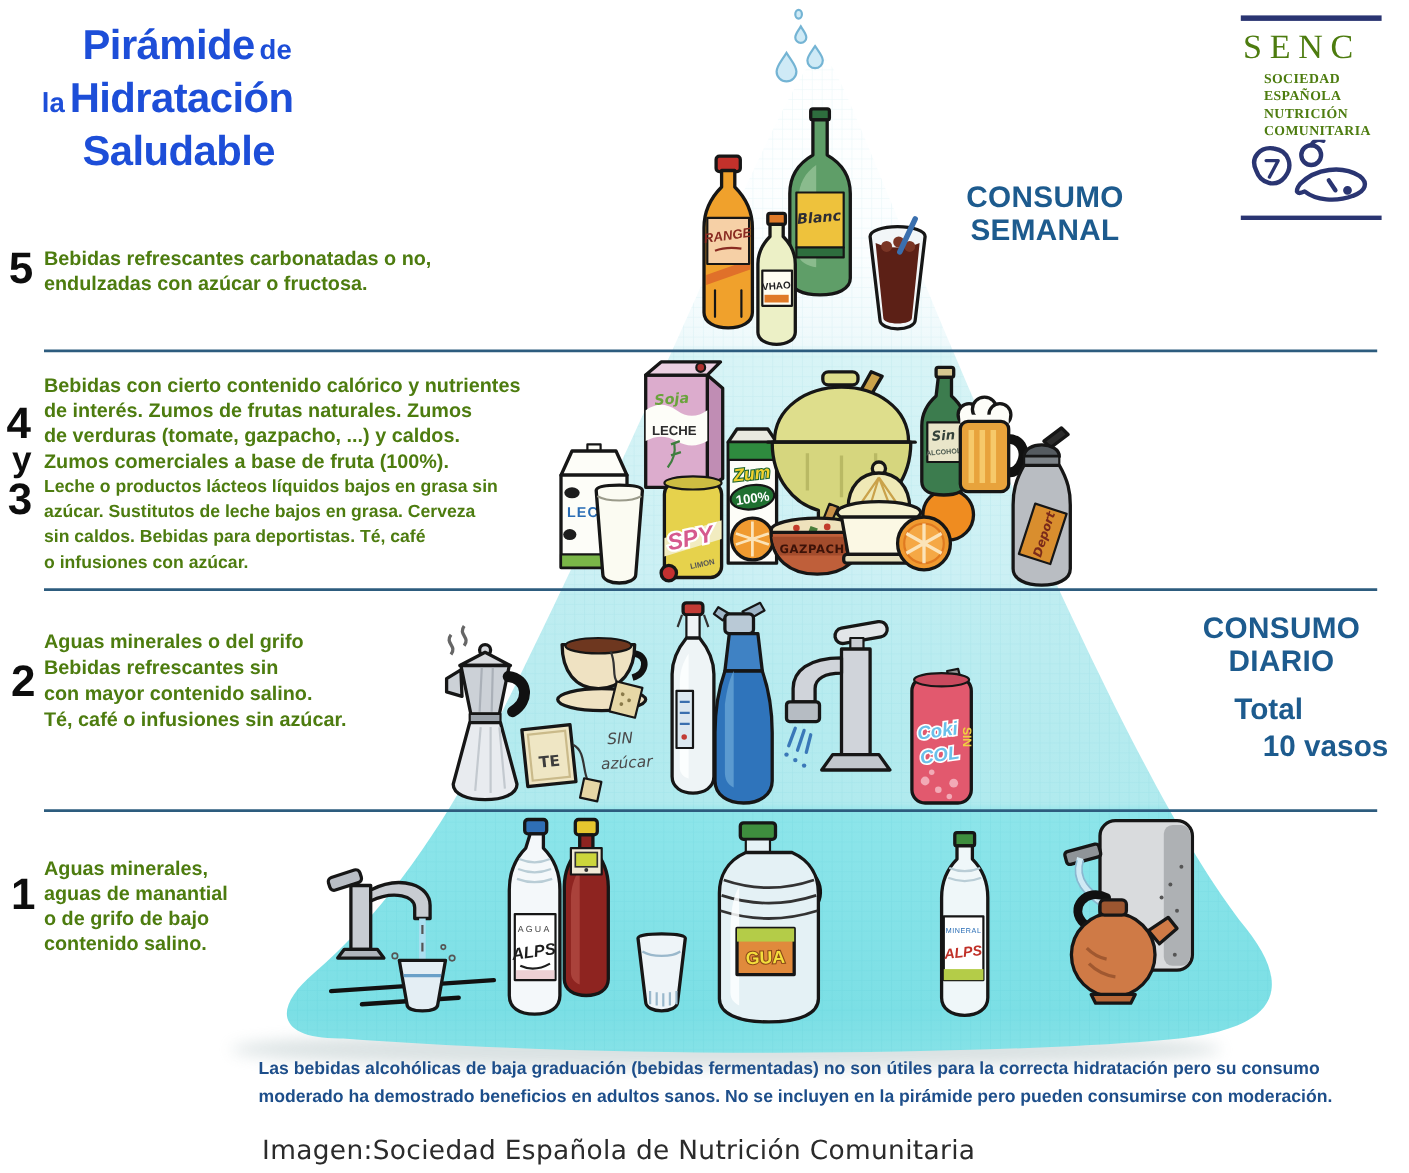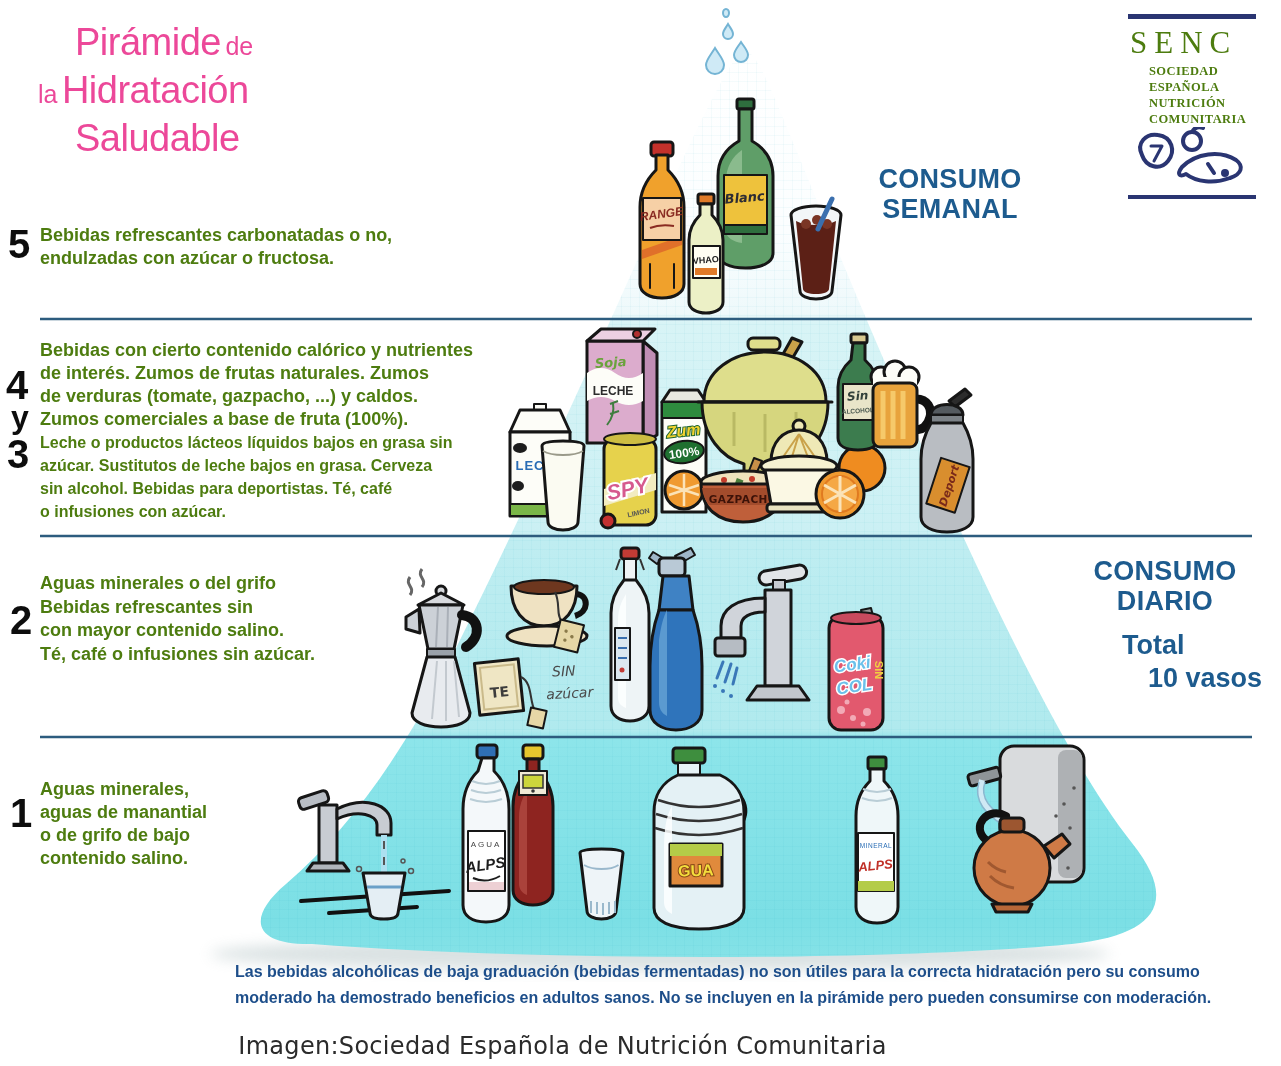--- a/index.html
+++ b/index.html
@@ -7,21 +7,21 @@
           font-family:"Liberation Sans",sans-serif;overflow:hidden;}
   #art{position:absolute;left:0;top:0;}
 
   
   .o{stroke:#161616;stroke-width:3;stroke-linejoin:round;stroke-linecap:round;}
   .o2{stroke:#161616;stroke-width:2;stroke-linejoin:round;stroke-linecap:round;}
   text.s{font-family:"Liberation Sans",sans-serif;}
   text.hw{font-family:"DejaVu Sans",sans-serif;}
 
   
-  #title{position:absolute;left:38px;top:22px;color:#ec4899;font-weight:normal;line-height:40px;}
+  #title{position:absolute;left:38px;top:22px;color:#1d4ed8;font-weight:bold;line-height:40px;}
   #title .t-big{font-size:38px;letter-spacing:-0.5px;}
   #title .t-small{font-size:25px;}
   #title .row1,#title .row3{margin-left:37px;}
 
   
   #senc{position:absolute;left:1128px;top:14px;width:128px;color:#4d7c0f;
         font-family:"Liberation Serif",serif;text-align:left;}
   #senc .bar{height:5px;background:#2a3572;}
   #senc .bar2{height:4px;background:#2a3572;margin-top:2px;}
   #senc .acr{font-size:31px;letter-spacing:7px;margin:6px 0 2px 2px;font-weight:normal;}
@@ -466,21 +466,21 @@
 <div class="num" style="left:7px;top:434px;">3</div>
 <div class="lvl" style="left:40px;top:339px;">
   <div>Bebidas con cierto contenido calórico y nutrientes</div>
   <div>de interés. Zumos de frutas naturales. Zumos</div>
   <div>de verduras (tomate, gazpacho, ...) y caldos.</div>
   <div>Zumos comerciales a base de fruta (100%).</div>
 </div>
 <div class="lvl small" style="left:40px;top:431px;">
   <div>Leche o productos lácteos líquidos bajos en grasa sin</div>
   <div>azúcar. Sustitutos de leche bajos en grasa. Cerveza</div>
-  <div>sin alcohol. Bebidas para deportistas. Té, café</div>
+  <div>sin caldos. Bebidas para deportistas. Té, café</div>
   <div>o infusiones con azúcar.</div>
 </div>
 
 <div class="num" style="left:10px;top:600px;">2</div>
 <div class="lvl" style="left:40px;top:572px;line-height:23.5px;">
   <div>Aguas minerales o del grifo</div>
   <div>Bebidas refrescantes sin</div>
   <div>con mayor contenido salino.</div>
   <div>Té, café o infusiones sin azúcar.</div>
 </div>

